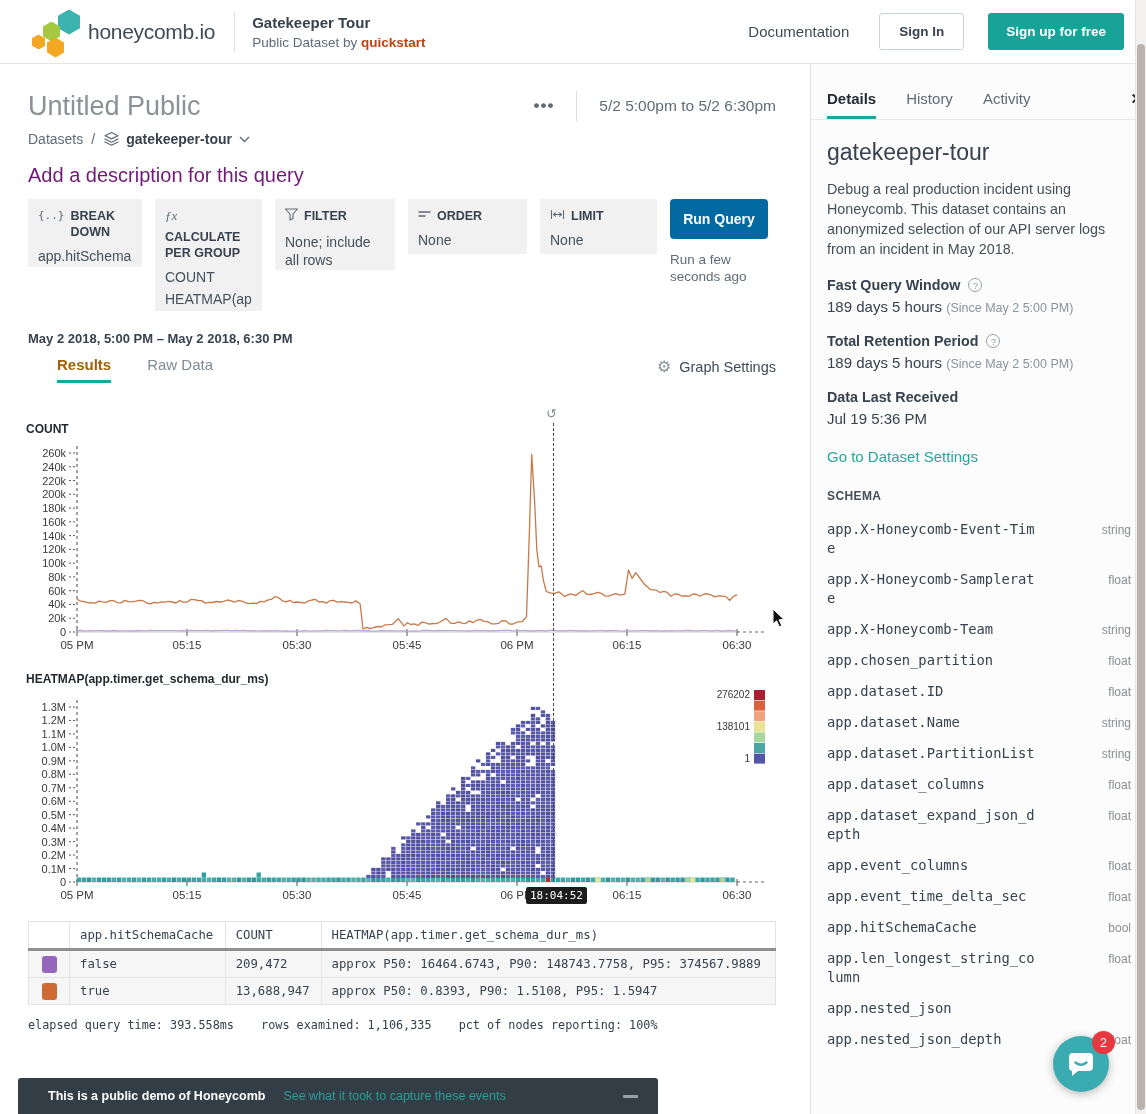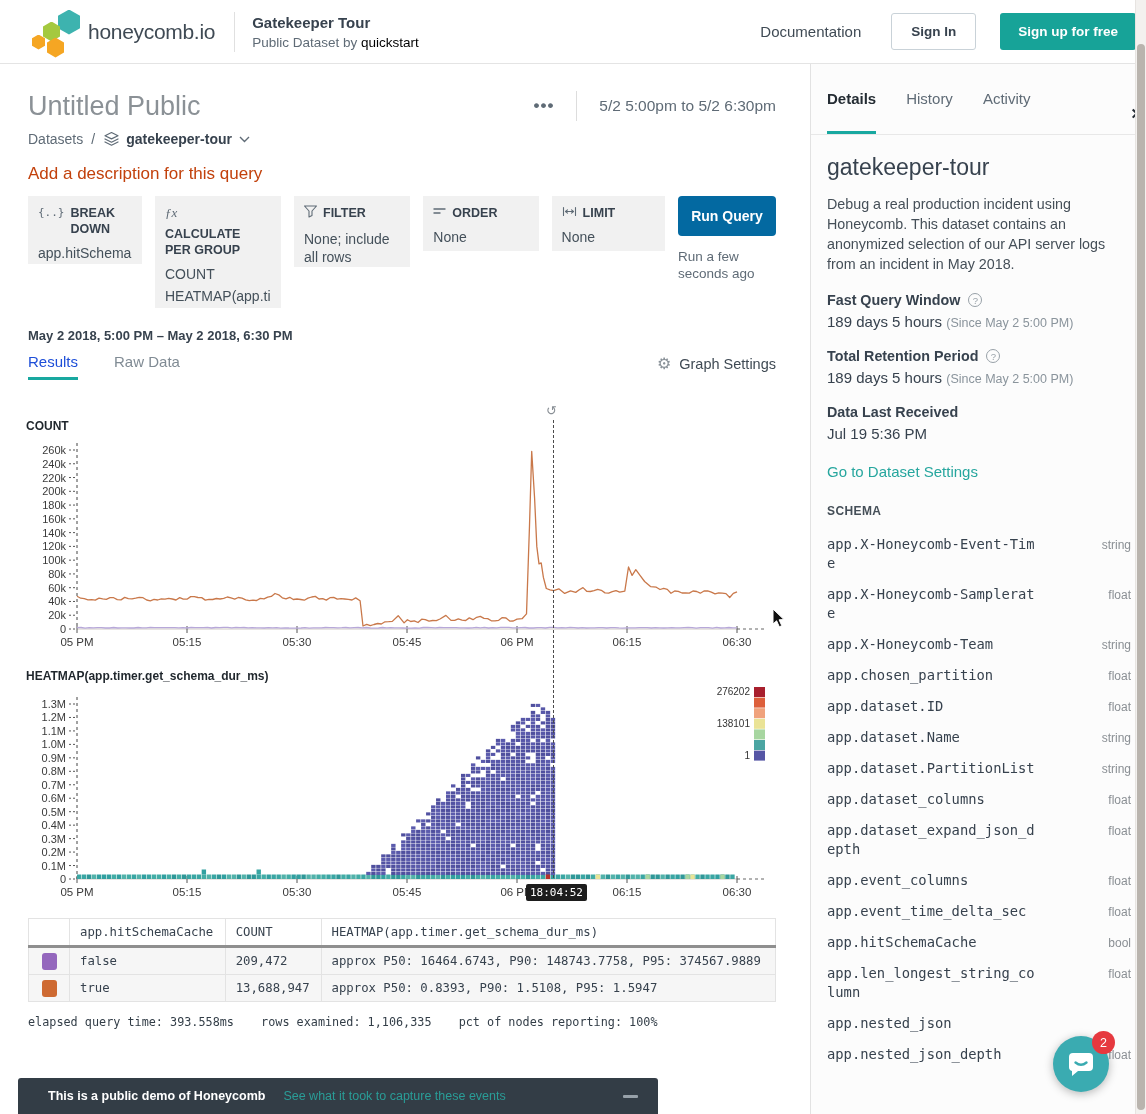--- a/index.html
+++ b/index.html
@@ -1,31 +1,31 @@
 <!DOCTYPE html>
 <html><head>
 <meta charset="utf-8">
 <style>
   html,body{margin:0;padding:0;background:#fff;font-family:"Liberation Sans",sans-serif;}
   .app{position:relative;width:1146px;height:1114px;overflow:hidden;background:#fff;}
 
   
-  .header{height:64px;display:flex;align-items:center;border-bottom:1px solid #e4e4e4;padding:0 10px 0 30px;box-sizing:border-box;background:#fff;}
+  .header{height:64px;display:flex;align-items:center;border-bottom:1px solid #e4e4e4;padding:0 22px 0 30px;box-sizing:border-box;background:#fff;}
   .logo{display:flex;align-items:center;}
   .hexbox{position:relative;width:56px;height:46px;}
   .hex{position:absolute;clip-path:polygon(50% 0,100% 25%,100% 75%,50% 100%,0 75%,0 25%);}
   .hex.teal{width:22px;height:25px;left:28px;top:1px;background:#3db3af;}
   .hex.green{width:17px;height:20px;left:13px;top:13px;background:#a4c93f;}
   .hex.orange1{width:13px;height:15px;left:2px;top:26px;background:#f5a623;}
   .hex.orange2{width:17px;height:20px;left:17px;top:29px;background:#f5a623;}
   .logo-text{font-size:21px;color:#3f4a54;margin-left:2px;letter-spacing:-0.3px;}
   .header-divider{width:1px;height:40px;background:#e0e0e0;margin:0 17px 0 19px;}
   .ht1{font-weight:bold;font-size:15px;color:#37424e;}
   .ht2{font-size:13.5px;color:#5f6b76;margin-top:4px;}
-  .ht2 a{color:#000000;text-decoration:none;}
+  .ht2 a{color:#c2410c;text-decoration:none;font-weight:bold;}
   .header-right{margin-left:auto;display:flex;align-items:center;}
   .doc-link{font-size:15px;color:#3f4a54;margin-right:30px;cursor:pointer;}
   .btn-signin{border:1px solid #c9d2d8;background:#fff;border-radius:3px;padding:10px 19px;font-weight:bold;font-size:13.5px;color:#37424e;font-family:inherit;margin-right:24px;}
   .btn-signup{border:none;background:#17a398;border-radius:3px;padding:11px 18px;font-weight:bold;font-size:13.5px;color:#fff;font-family:inherit;}
 
   
   .main{display:flex;height:1050px;}
   .content{width:810px;box-sizing:border-box;padding:26px 34px 0 28px;position:relative;background:#fff;}
   .sidebar{flex:1;border-left:1px solid #e2e2e2;box-sizing:border-box;position:relative;background:#fcfcfc;}
 
@@ -33,45 +33,45 @@
   .query-header{display:flex;align-items:center;}
   .q-title{font-size:27px;font-weight:500;color:#8b9196;line-height:32px;}
   .dots{margin-left:auto;color:#5f6b76;font-size:17px;font-weight:bold;letter-spacing:1px;cursor:pointer;}
   .qh-divider{width:1px;height:30px;background:#ddd;margin:0 22px;}
   .time-range{font-size:15.5px;color:#5f6b76;cursor:pointer;}
   .breadcrumb{margin-top:9px;display:flex;align-items:center;font-size:14px;color:#5f6b76;}
   .bc-sep{margin:0 8px;}
   .bc-icon{margin-right:6px;display:flex;}
   .bc-dataset{font-weight:bold;color:#37424e;cursor:pointer;}
   .bc-chev{margin-left:7px;display:flex;}
-  .desc{margin-top:17px;font-size:17px;color:#c2410c;}
+  .desc{margin-top:17px;font-size:20px;color:#701a75;}
 
   
   .builder{margin-top:12px;display:flex;align-items:flex-start;}
   .block{background:#f1f1f1;padding:9px 10px;box-sizing:border-box;margin-right:13px;cursor:pointer;}
   .block-head{display:flex;align-items:flex-start;font-size:12.5px;font-weight:bold;color:#37424e;line-height:16px;}
   .block-icon{color:#5f6b76;margin-right:6px;font-weight:normal;flex:none;}
   .block-value{margin-top:8px;font-size:14px;color:#44505a;white-space:nowrap;overflow:hidden;}
   .block-value.wrap{white-space:normal;line-height:18px;}
   .b-bd{width:114px;height:68px;}
-  .b-calc{width:126px;height:112px;}
+  .b-calc{width:107px;height:112px;}
   .b-filter{width:120px;height:71px;}
   .b-order{width:119px;height:55px;}
   .b-limit{width:117px;height:55px;}
   .mono-ic{font-family:"DejaVu Sans Mono",monospace;font-size:11px;}
   .fx-ic{font-style:italic;font-family:"Liberation Serif",serif;font-size:13px;}
   .run-col{width:98px;display:flex;flex-direction:column;align-items:center;flex:none;}
   .btn-run{width:98px;height:40px;background:#0369a1;color:#fff;font-weight:bold;font-size:14px;border:none;border-radius:4px;font-family:inherit;}
   .run-status{margin-top:12px;font-size:13.5px;color:#5f6b76;text-align:left;line-height:17px;}
 
   
   .result-date{margin-top:20px;font-weight:bold;font-size:13px;color:#37424e;}
   .tabs-row{margin-top:10px;display:flex;align-items:flex-end;}
   .tab{font-size:15px;margin-right:36px;padding-bottom:7px;border-bottom:3px solid transparent;cursor:pointer;}
-  .tab.active{font-weight:normal;color:#1d4ed8;border-bottom-color:#18a8a0;}
+  .tab.active{font-weight:bold;color:#a16207;border-bottom-color:#18a8a0;margin-left:29px;}
   .tab.inactive{color:#808b94;}
   .graph-settings{margin-left:auto;display:flex;align-items:center;font-size:14.5px;color:#3f4a54;cursor:pointer;padding-bottom:7px;}
   .gear{font-size:16px;color:#8a9299;margin-right:8px;}
 
   
   .charts{position:relative;height:518px;margin-top:10px;}
   .chart-label{position:absolute;left:-2px;font-weight:bold;font-size:12px;color:#1f262c;}
   #count-svg{position:absolute;left:0;top:38px;}
   #heat-svg{position:absolute;left:0;top:292px;}
   .xhair-line{position:absolute;width:0;border-left:1px dashed #4a4a4a;top:30px;height:458px;}
@@ -88,21 +88,21 @@
   .stats span{margin-right:20px;}
 
   
   .banner{position:absolute;left:18px;top:1078px;width:640px;height:36px;background:#333d46;display:flex;align-items:center;padding:0 20px 0 30px;box-sizing:border-box;border-radius:3px 3px 0 0;z-index:5;}
   .banner-text{color:#fff;font-weight:bold;font-size:12.5px;}
   .banner-link{color:#2a9d97;font-size:12.5px;margin-left:18px;cursor:pointer;}
   .banner-minus{margin-left:auto;width:15px;height:3px;background:#97a1a9;border-radius:1px;cursor:pointer;}
 
   
   .sb-tabs{display:flex;align-items:flex-end;padding:26px 22px 0 16px;}
-  .sb-tab{font-size:15px;margin-right:30px;padding-bottom:24px;border-bottom:3px solid transparent;cursor:pointer;}
+  .sb-tab{font-size:15px;margin-right:30px;padding-bottom:9px;border-bottom:3px solid transparent;cursor:pointer;}
   .sb-tab.active{font-weight:bold;color:#242c33;border-bottom-color:#18a8a0;}
   .sb-tab.inactive{color:#5f6b76;}
   .sb-close{margin-left:auto;color:#242c33;font-size:15px;font-weight:bold;cursor:pointer;padding-bottom:11px;}
   .sb-divider{height:1px;background:#e8e8e8;}
   .sb-body{padding:19px 34px 0 16px;}
   .sb-h2{font-size:23px;color:#37424e;font-weight:400;}
   .sb-desc{margin-top:13px;font-size:14.3px;line-height:20px;color:#454f58;width:304px;}
   .sb-field{margin-top:18px;}
   .sb-field-label{font-weight:bold;font-size:14.3px;color:#37424e;display:flex;align-items:center;}
   .help{width:14px;height:14px;border:1px solid #98a1a8;border-radius:50%;font-size:9.5px;color:#98a1a8;display:inline-flex;align-items:center;justify-content:center;margin-left:8px;font-weight:normal;box-sizing:border-box;}

